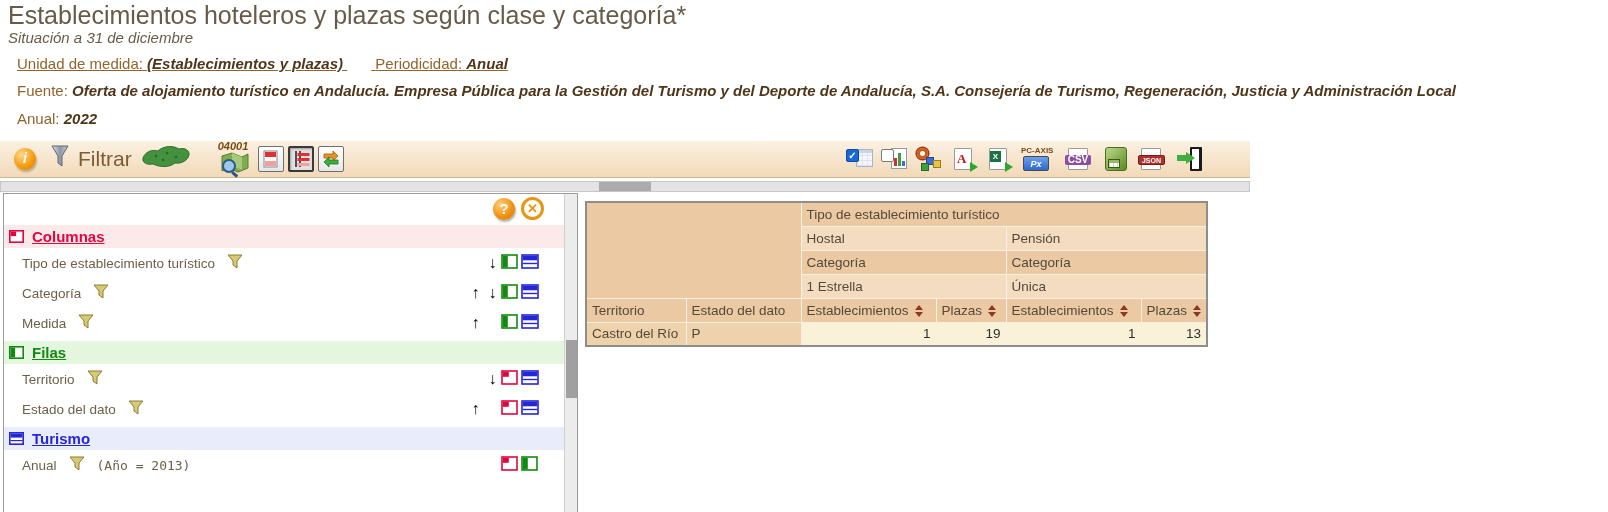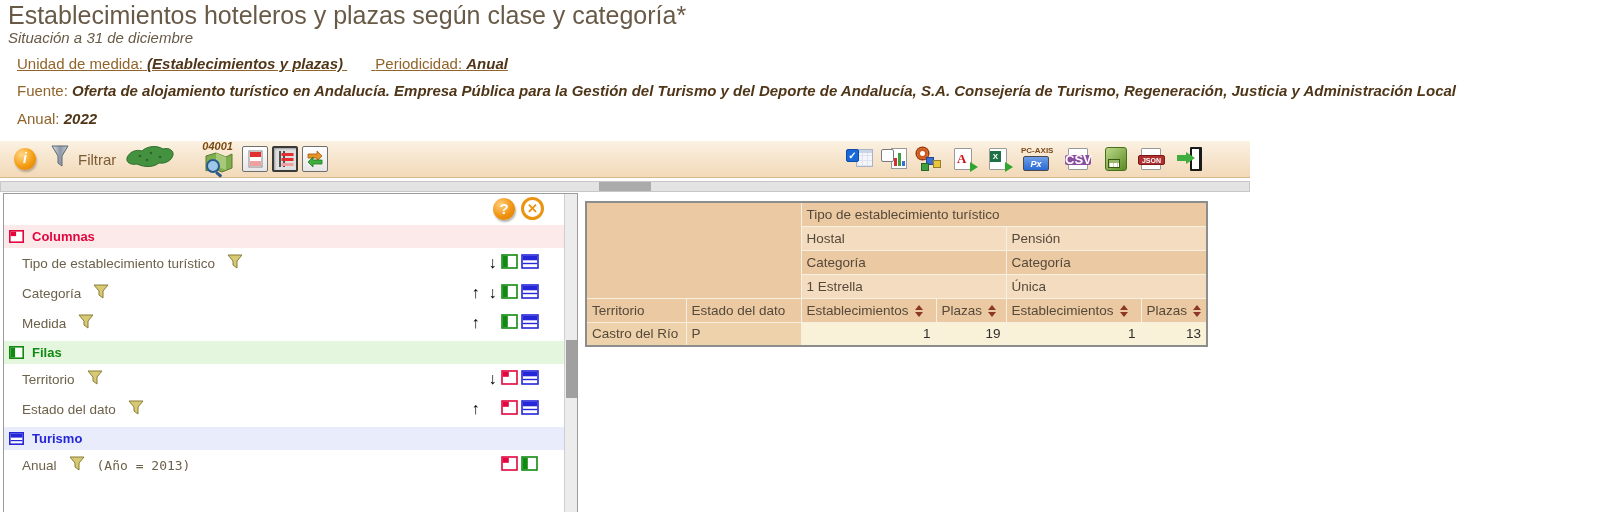--- a/index.html
+++ b/index.html
@@ -20,32 +20,32 @@
   
   .toolbar { position:absolute; left:0; top:140px; width:1250px; height:38px;
              background:linear-gradient(#fbf1e2, #f2d9b8); border-top:1px solid #fff;
              border-bottom:1px solid #d6b68c; }
   .tb-left { position:absolute; left:14px; top:0; height:100%; display:flex; align-items:center; }
   .tb-right{ position:absolute; left:846px; top:0; height:100%; display:flex; align-items:center; gap:8px; }
   .info-btn { width:22px; height:22px; border-radius:50%; background:radial-gradient(circle at 35% 30%, #ffd887, #f59d13 55%, #d87a00);
               color:#fff; font-weight:700; font-style:italic; font-size:14px; text-align:center; line-height:21px;
               box-shadow:1px 2px 2px rgba(0,0,0,.25); cursor:pointer; }
   .filt-funnel { margin-left:14px; }
-  .filt-label { margin-left:8px; font-size:15px; color:#7b5c33; }
+  .filt-label { margin-left:8px; font-size:21px; color:#7b5c33; }
   .map-and { margin-left:8px; }
   .map04001 { margin-left:26px; position:relative; width:34px; height:34px; cursor:pointer; }
   .map04001 .code { position:absolute; left:0; top:-2px; font-size:11px; font-weight:700; font-style:italic; color:#7a4a10; letter-spacing:0; }
   .tb-btn { width:26px; height:26px; margin-left:4px; border:1px solid #6f6f6f; border-radius:2px;
             background:linear-gradient(#ffffff,#e6e6e6); display:flex; align-items:center; justify-content:center; cursor:pointer; }
   .tb-btn.pressed { border:2px solid #3a3a3a; background:#e0e0e0; box-shadow:inset 1px 1px 2px rgba(0,0,0,.3); }
   .tb-btn.first { margin-left:6px; }
   .exp-icon { width:27px; height:27px; position:relative; cursor:pointer; }
   .page { position:absolute; left:3px; top:2px; width:18px; height:22px; background:#fff; border:1px solid #9a9a9a; border-radius:1px; }
   .band { position:absolute; left:0; right:2px; top:9px; height:10px; border-radius:2px; color:#fff;
-          font-size:13px; font-weight:700; text-align:center; line-height:10px; }
+          font-size:10px; font-weight:700; text-align:center; line-height:10px; }
   .green-arrow { position:absolute; right:0; bottom:1px; width:0; height:0;
                  border-top:5px solid transparent; border-bottom:5px solid transparent; border-left:8px solid #2fa52f; }
   .chk { position:absolute; left:0; top:3px; width:13px; height:13px; border:1px solid #7a7a7a; border-radius:2px; background:#fff;
          color:#fff; font-size:10px; line-height:12px; text-align:center; font-weight:700; }
   .chk.on { background:#1868d8; border-color:#0d4ba8; }
   .mini-table { position:absolute; right:0; top:3px; width:17px; height:18px; background:#f4f6fa; border:1px solid #aab4c4;
                 background-image:linear-gradient(#c9d6ea 3px, transparent 3px),
                                  linear-gradient(90deg, #dde4f0 1px, transparent 1px),
                                  linear-gradient(#dde4f0 1px, transparent 1px);
                 background-size:100% 100%, 5px 5px, 5px 5px; }
@@ -64,21 +64,21 @@
   .panel { position:absolute; left:3px; top:193px; width:575px; height:320px; background:#fff;
            border:1px solid #9b9b9b; }
   .panel-top { position:relative; height:31px; }
   .help-ic { position:absolute; left:489px; top:4px; width:22px; height:22px; border-radius:50%;
              background:radial-gradient(circle at 35% 30%, #ffcf7d, #f09311 55%, #d87a00);
              color:#fff; font-weight:700; font-size:15px; text-align:center; line-height:22px;
              box-shadow:1px 2px 2px rgba(0,0,0,.3); cursor:pointer; }
   .close-ic { position:absolute; left:517px; top:3px; width:23px; height:23px; border-radius:50%;
               background:#fff; border:3px solid #ea9511; color:#ea9511; font-weight:900; font-size:13px;
               text-align:center; line-height:17px; cursor:pointer; }
-  .sec { height:23px; display:flex; align-items:center; padding-left:5px; font-size:13px; font-weight:700; margin-top:3px; }
+  .sec { height:23px; display:flex; align-items:center; padding-left:5px; font-size:15px; font-weight:700; margin-top:3px;text-decoration:underline; }
   .sec svg { margin-right:8px; }
   .sec.cols { background:#fce9e9; color:#e2063f; margin-top:0; }
   .sec.rows { background:#e4f7de; color:#128a12; }
   .sec.head { background:#e9ecfb; color:#2526d8; }
   .pitem { height:30px; display:flex; align-items:center; padding-left:18px; }
   .pitem .lbl { font-size:13.5px; color:#6c6149; }
   .pitem .note { font-family:"DejaVu Sans Mono", monospace; font-size:13px; color:#6c6149; margin-left:12px; }
   .pitem .funnel { margin-left:12px; cursor:pointer; }
   .pitem .sp { flex:1; }
   .arrow-slot { width:17px; text-align:center; font-size:16px; font-weight:700; color:#000; cursor:pointer; }

